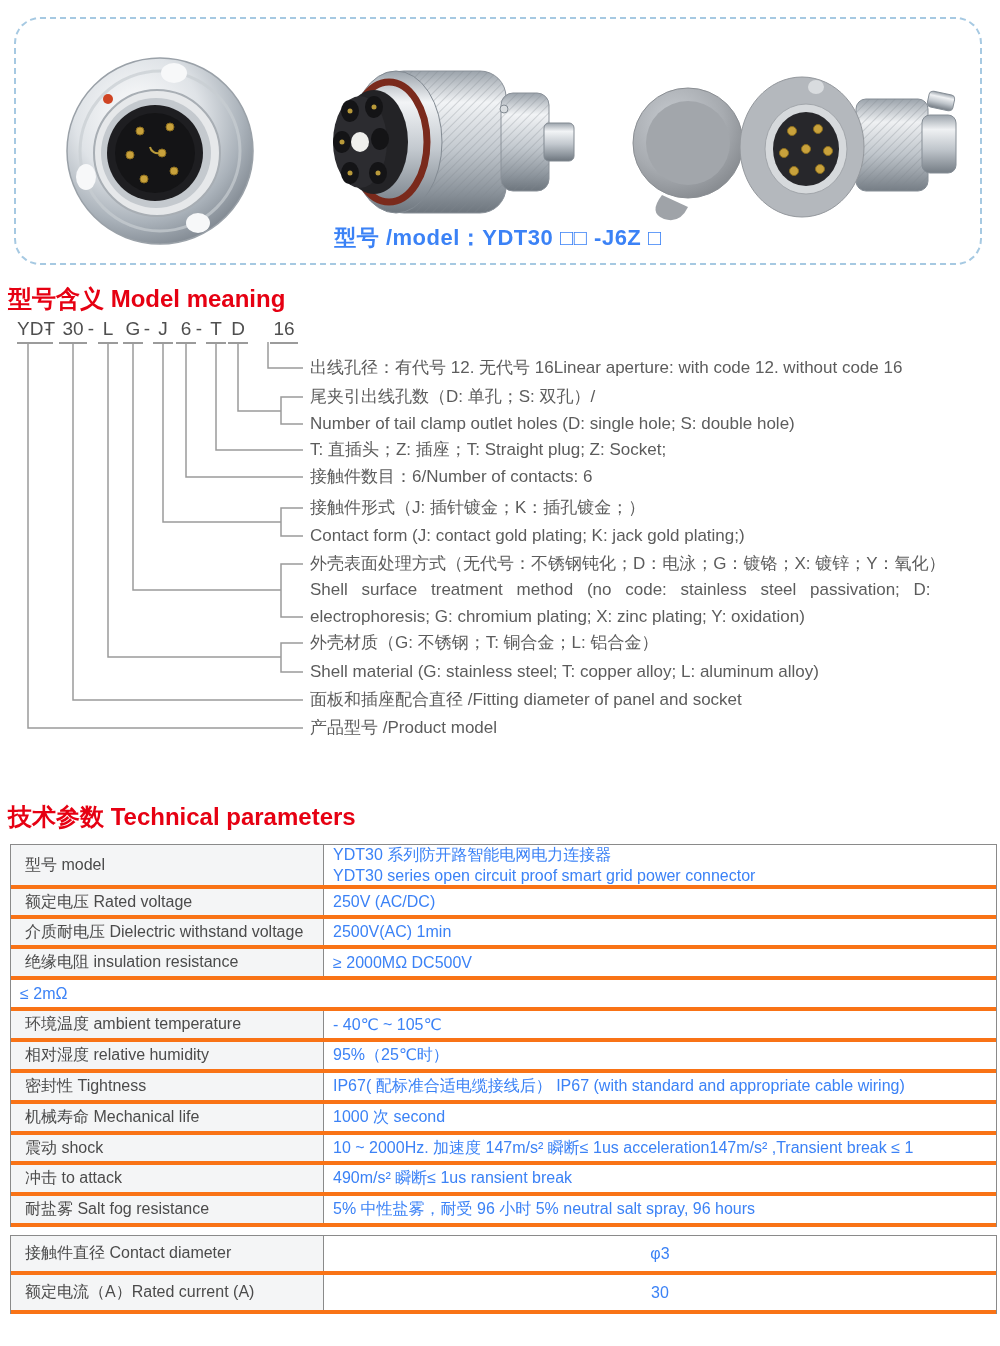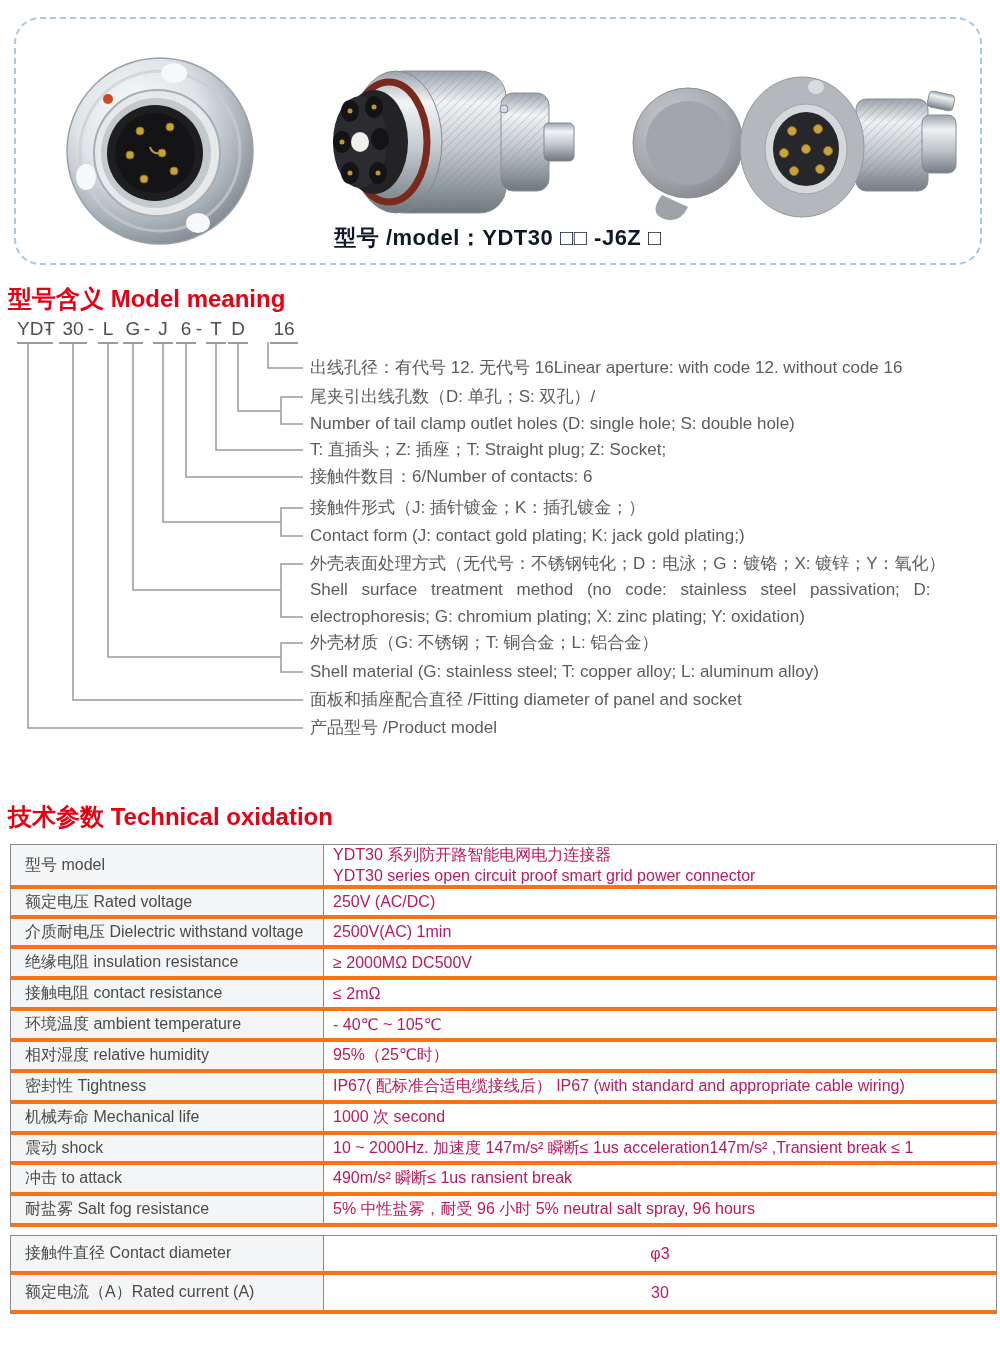--- a/index.html
+++ b/index.html
@@ -4,21 +4,21 @@
 <style>
   html,body{margin:0;padding:0;background:#fff;}
   .page{position:relative;width:1000px;height:1346px;background:#fff;overflow:hidden;
         font-family:"Liberation Sans","DejaVu Sans",sans-serif;color:#4b4b4b;}
 
   
   .hero{position:absolute;left:14px;top:17px;width:964px;height:244px;
         border:2px dashed #a6c9e2;border-radius:26px;}
   .hero svg{position:absolute;}
   .model-label{position:absolute;left:0;right:0;bottom:10px;text-align:center;
-        color:#0f172a;font-size:22px;font-weight:bold;letter-spacing:.5px;}
+        color:#3b82f6;font-size:22px;font-weight:bold;letter-spacing:.5px;}
 
   
   .sec-head{position:absolute;left:8px;margin:0;color:#e60012;font-size:24px;font-weight:bold;}
   #head-meaning{top:283px;}
   #head-tech{top:801px;}
 
   
   .diagram{position:absolute;left:0;top:316px;width:1000px;height:432px;}
   .diagram svg.lines{position:absolute;left:0;top:0;}
   .code-seg{position:absolute;top:2px;height:24px;text-align:center;
@@ -32,21 +32,21 @@
   
   .spec-table{position:absolute;left:10px;width:987px;
         border:1px solid #8a8a8a;border-bottom:none;box-sizing:border-box;}
   #table1{top:844px;}
   #table2{top:1235px;}
   .spec-row{display:flex;border-bottom:4px solid #f97316;box-sizing:border-box;}
   .cell-label{width:313px;box-sizing:border-box;background:#f4f5f6;
         border-right:1px solid #8a8a8a;padding-left:14px;display:flex;align-items:center;
         font-size:16px;color:#4b4b4b;white-space:nowrap;}
   .cell-value{flex:1;display:flex;flex-direction:column;justify-content:center;
-        padding-left:9px;font-size:16px;color:#be185d;white-space:nowrap;}
+        padding-left:9px;font-size:16px;color:#3b82f6;white-space:nowrap;}
   .cell-value.center{align-items:center;padding-left:0;}
   .v-line{line-height:21px;}
 </style>
 </head>
 <body>
 
 <div class="page">
 
   <div class="hero">
 
@@ -202,21 +202,21 @@
     <div class="expl" style="top:209px">Contact form (J: contact gold plating; K: jack gold plating;)</div>
     <div class="expl" style="top:237px">外壳表面处理方式（无代号：不锈钢钝化；D：电泳；G：镀铬；X: 镀锌；Y：氧化）</div>
     <div class="expl wide" style="top:263px">Shell surface treatment method (no code: stainless steel passivation; D:</div>
     <div class="expl" style="top:290px">electrophoresis; G: chromium plating; X: zinc plating; Y: oxidation)</div>
     <div class="expl" style="top:316px">外壳材质（G: 不锈钢；T: 铜合金；L: 铝合金）</div>
     <div class="expl" style="top:373px">面板和插座配合直径 /Fitting diameter of panel and socket</div>
     <div class="expl" style="top:345px">Shell material (G: stainless steel; T: copper alloy; L: aluminum alloy)</div>
     <div class="expl" style="top:401px">产品型号 /Product model</div>
   </div>
 
-  <h2 class="sec-head" id="head-tech">技术参数 Technical oxidation</h2>
+  <h2 class="sec-head" id="head-tech">技术参数 Technical parameters</h2>
 
   <div class="spec-table" id="table1">
 
     <div class="spec-row" style="height:44px">
       <div class="cell-label">型号 model</div>
       <div class="cell-value">
         <div class="v-line">YDT30 系列防开路智能电网电力连接器</div>
         <div class="v-line">YDT30 series open circuit proof smart grid power connector</div>
       </div>
     </div>
@@ -230,21 +230,20 @@
       <div class="cell-label">介质耐电压 Dielectric withstand voltage</div>
       <div class="cell-value">2500V(AC) 1min</div>
     </div>
 
     <div class="spec-row" style="height:31px">
       <div class="cell-label">绝缘电阻 insulation resistance</div>
       <div class="cell-value">≥ 2000MΩ DC500V</div>
     </div>
 
     <div class="spec-row" style="height:31px">
-      <div class="cell-label">接触电阻 contact resistance</div>
       <div class="cell-value">≤ 2mΩ</div>
     </div>
 
     <div class="spec-row" style="height:31px">
       <div class="cell-label">环境温度 ambient temperature</div>
       <div class="cell-value">- 40℃ ~ 105℃</div>
     </div>
 
     <div class="spec-row" style="height:31px">
       <div class="cell-label">相对湿度 relative humidity</div>

